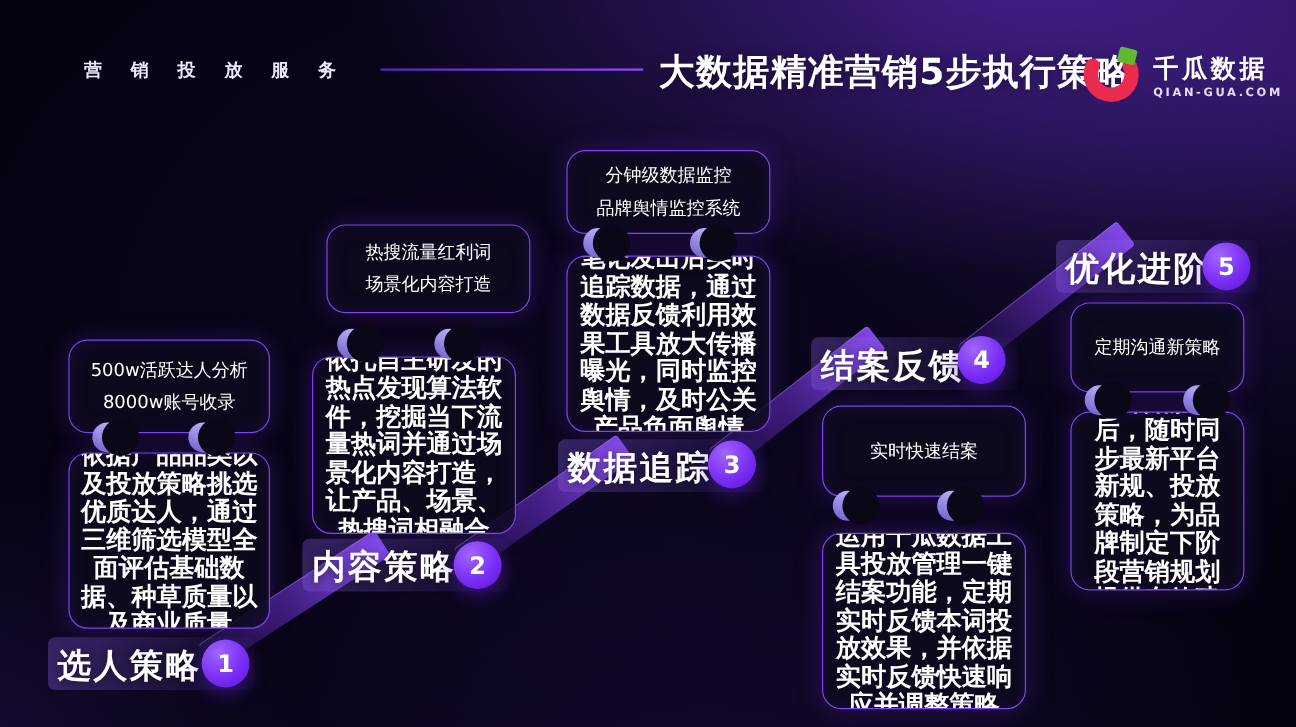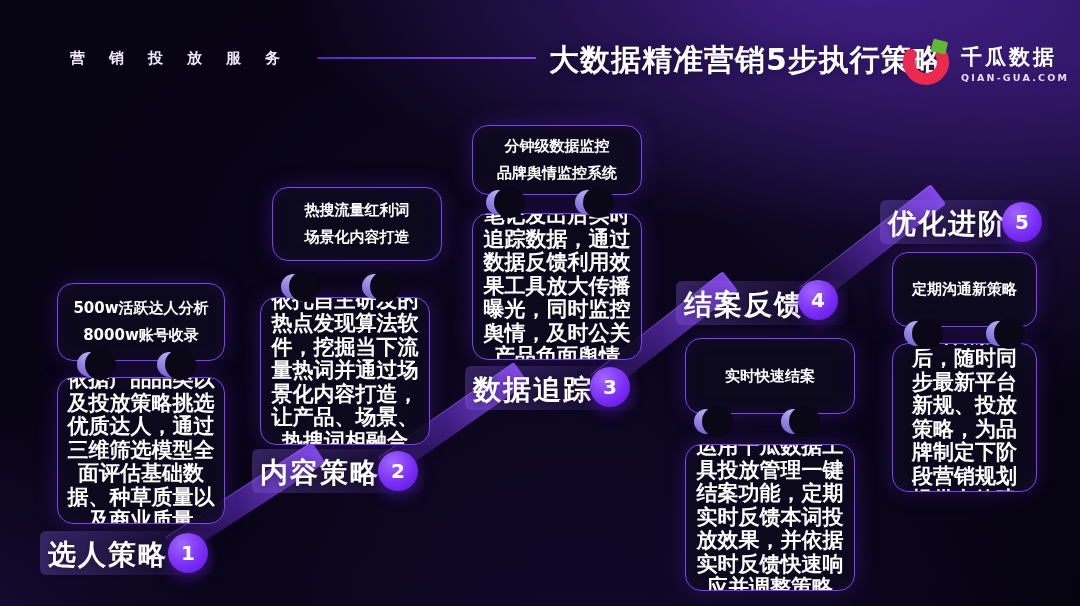--- a/index.html
+++ b/index.html
@@ -24,21 +24,21 @@
   .logo-cn{font-size:21px;font-weight:bold;letter-spacing:3px;color:#fff;line-height:1.15;white-space:nowrap;}
   .logo-en{font-size:9.5px;font-weight:bold;letter-spacing:2.2px;color:#e6ddfa;margin-top:2px;white-space:nowrap;}
   
   .card{
     position:absolute;z-index:3;overflow:hidden;
     background:rgba(13,10,29,0.85);
     border:1.6px solid #8042f5;border-radius:16px;
     box-shadow:0 0 22px rgba(104,48,220,0.28), inset 0 0 18px rgba(70,30,150,0.14);
     display:flex;align-items:center;justify-content:center;text-align:center;
   }
-  .card .ct{font-weight:bold;font-size:15px;line-height:27px;white-space:nowrap;text-align:center;}
+  .card .ct{font-weight:normal;font-size:15px;line-height:27px;white-space:nowrap;text-align:center;}
   .card p{margin:0;padding:0 9px;font-weight:700;font-size:21px;line-height:23.5px;}
   
   .ring{position:absolute;width:36px;height:32px;z-index:4;}
   .ring .lt{position:absolute;left:0;top:3px;width:25px;height:25px;border-radius:50%;background:linear-gradient(200deg,#c6bbfa,#6e5dcf);}
   .ring .dk{position:absolute;left:8px;top:0;width:31px;height:31px;border-radius:50%;background:#0a0717;}
   
   .band{position:absolute;height:44px;border-radius:6px;z-index:2;background:linear-gradient(90deg,rgba(134,92,228,0.34),rgba(134,92,228,0.03));}
   .step-label{position:absolute;z-index:5;font-size:28px;font-weight:bold;letter-spacing:2px;color:#fff;text-shadow:0 2px 8px rgba(0,0,0,0.45);white-space:nowrap;}
   .step-num{
     position:absolute;z-index:5;width:40px;height:40px;border-radius:50%;

